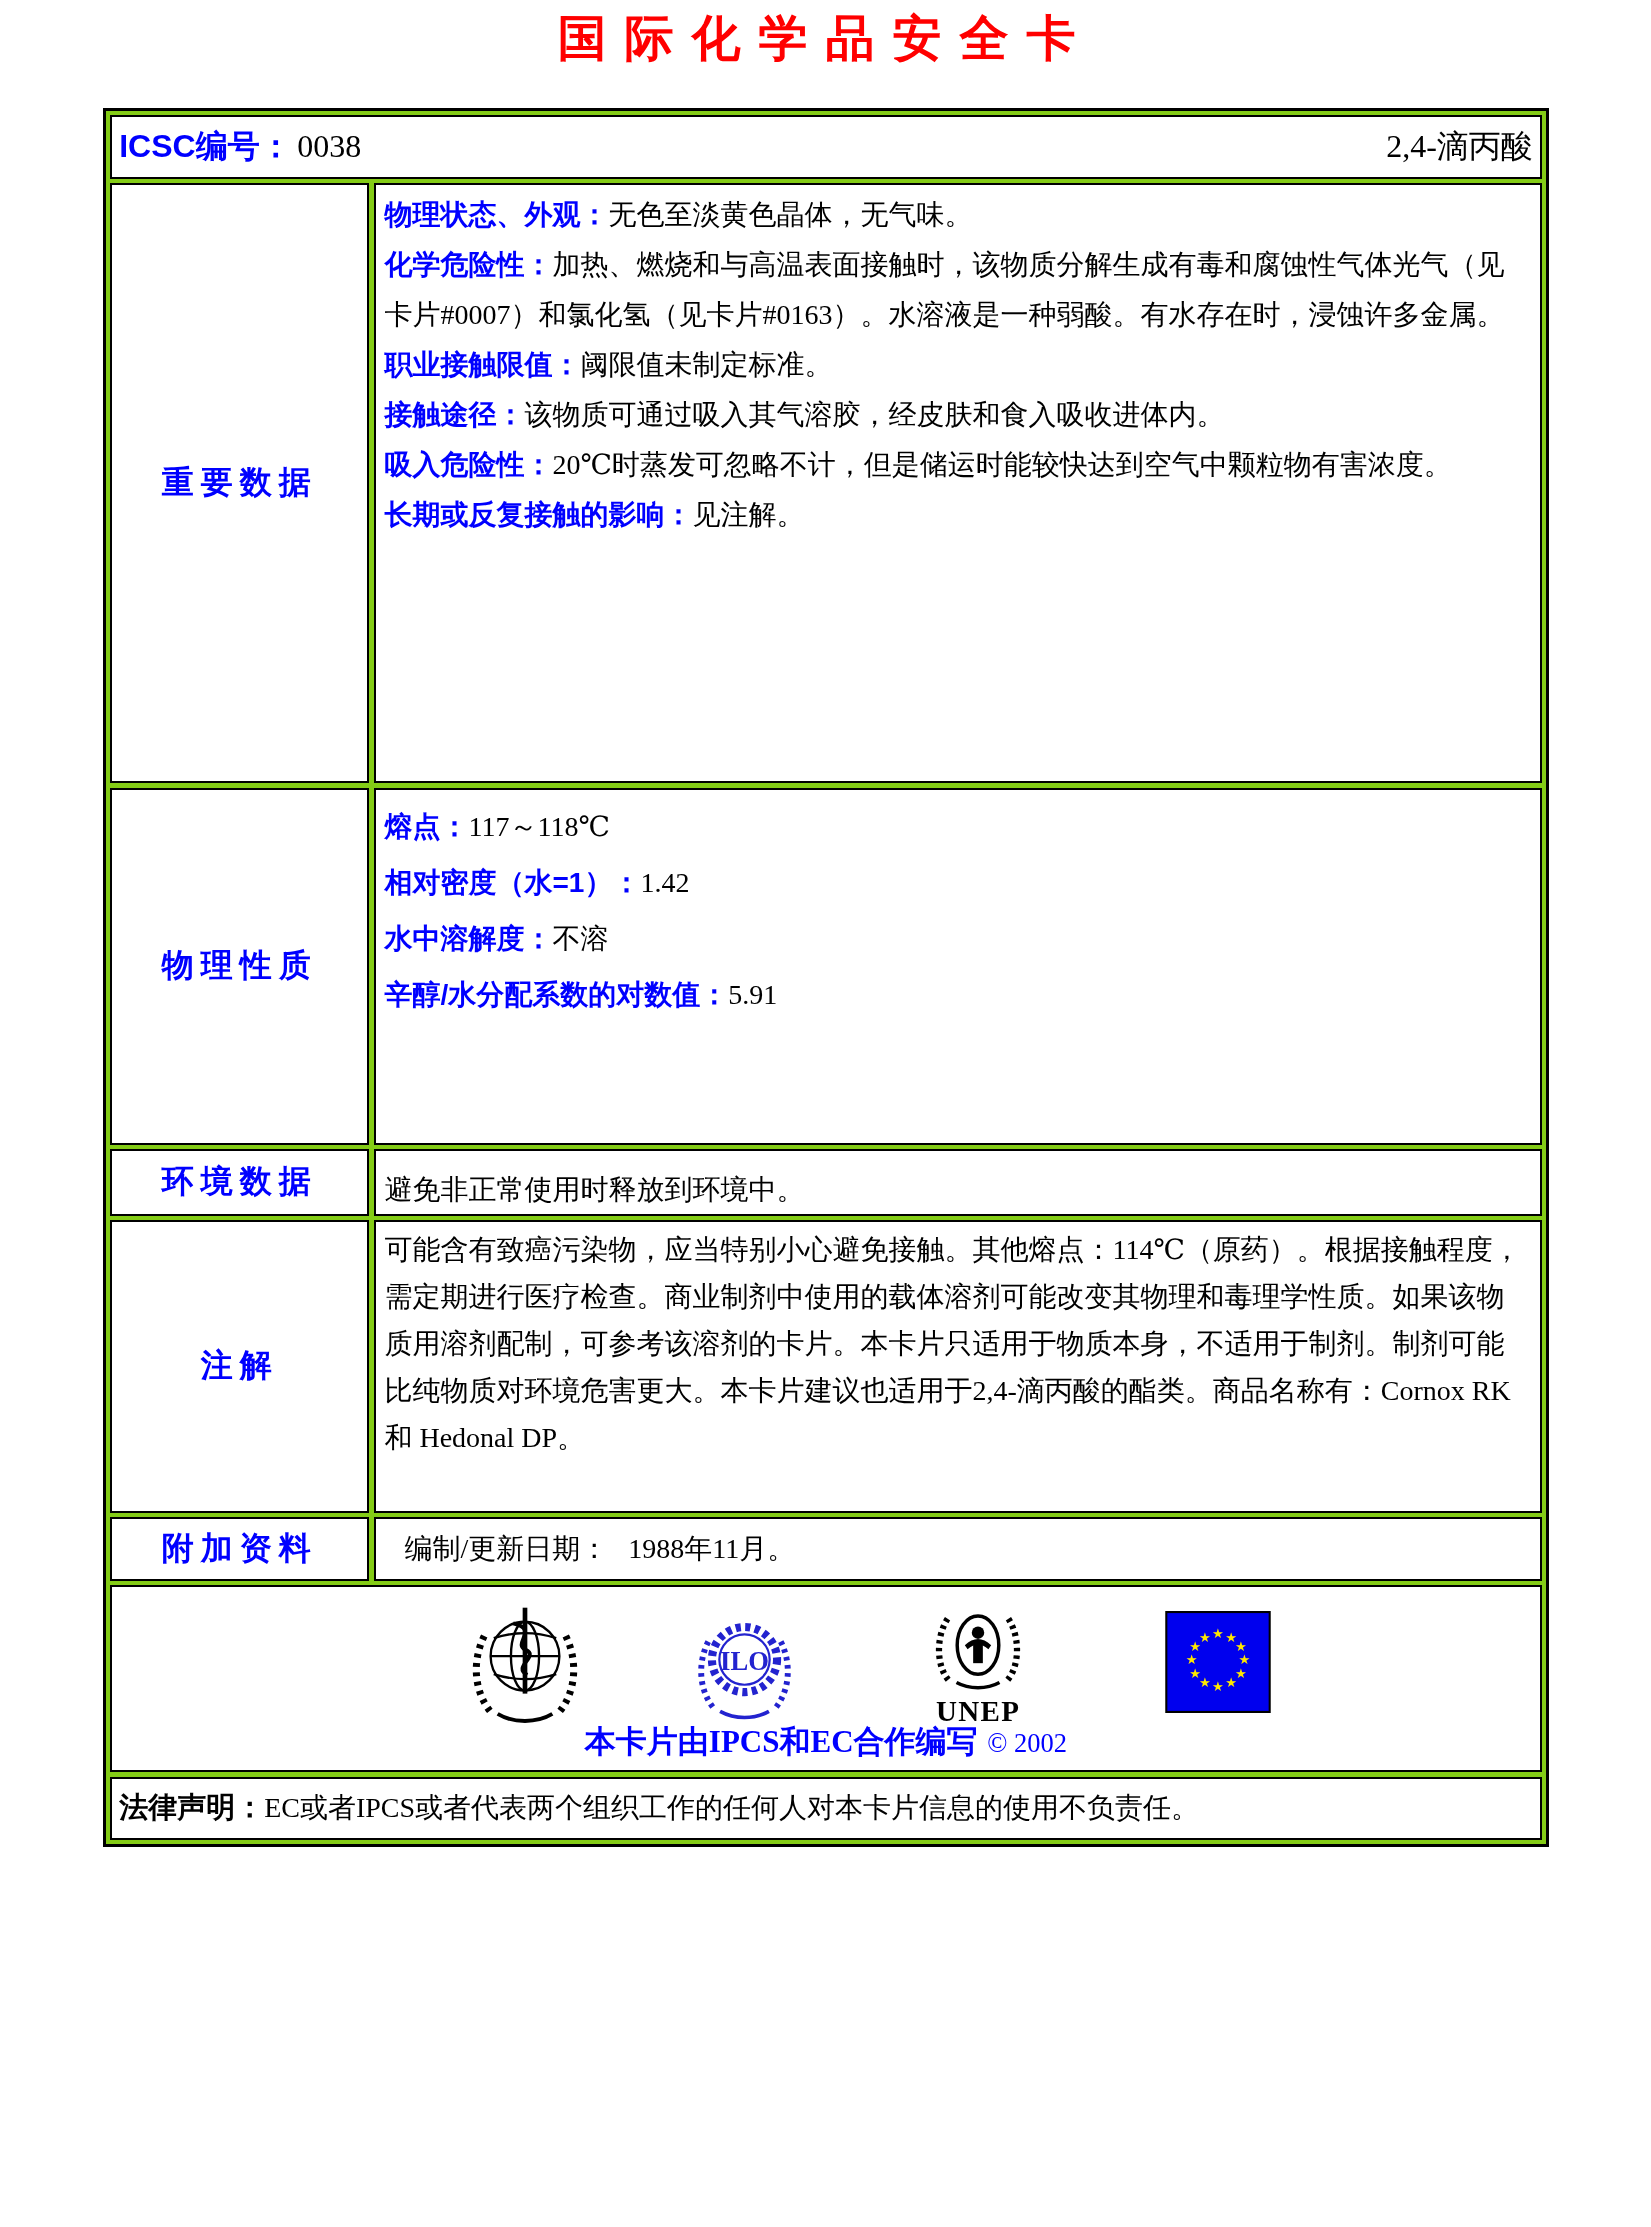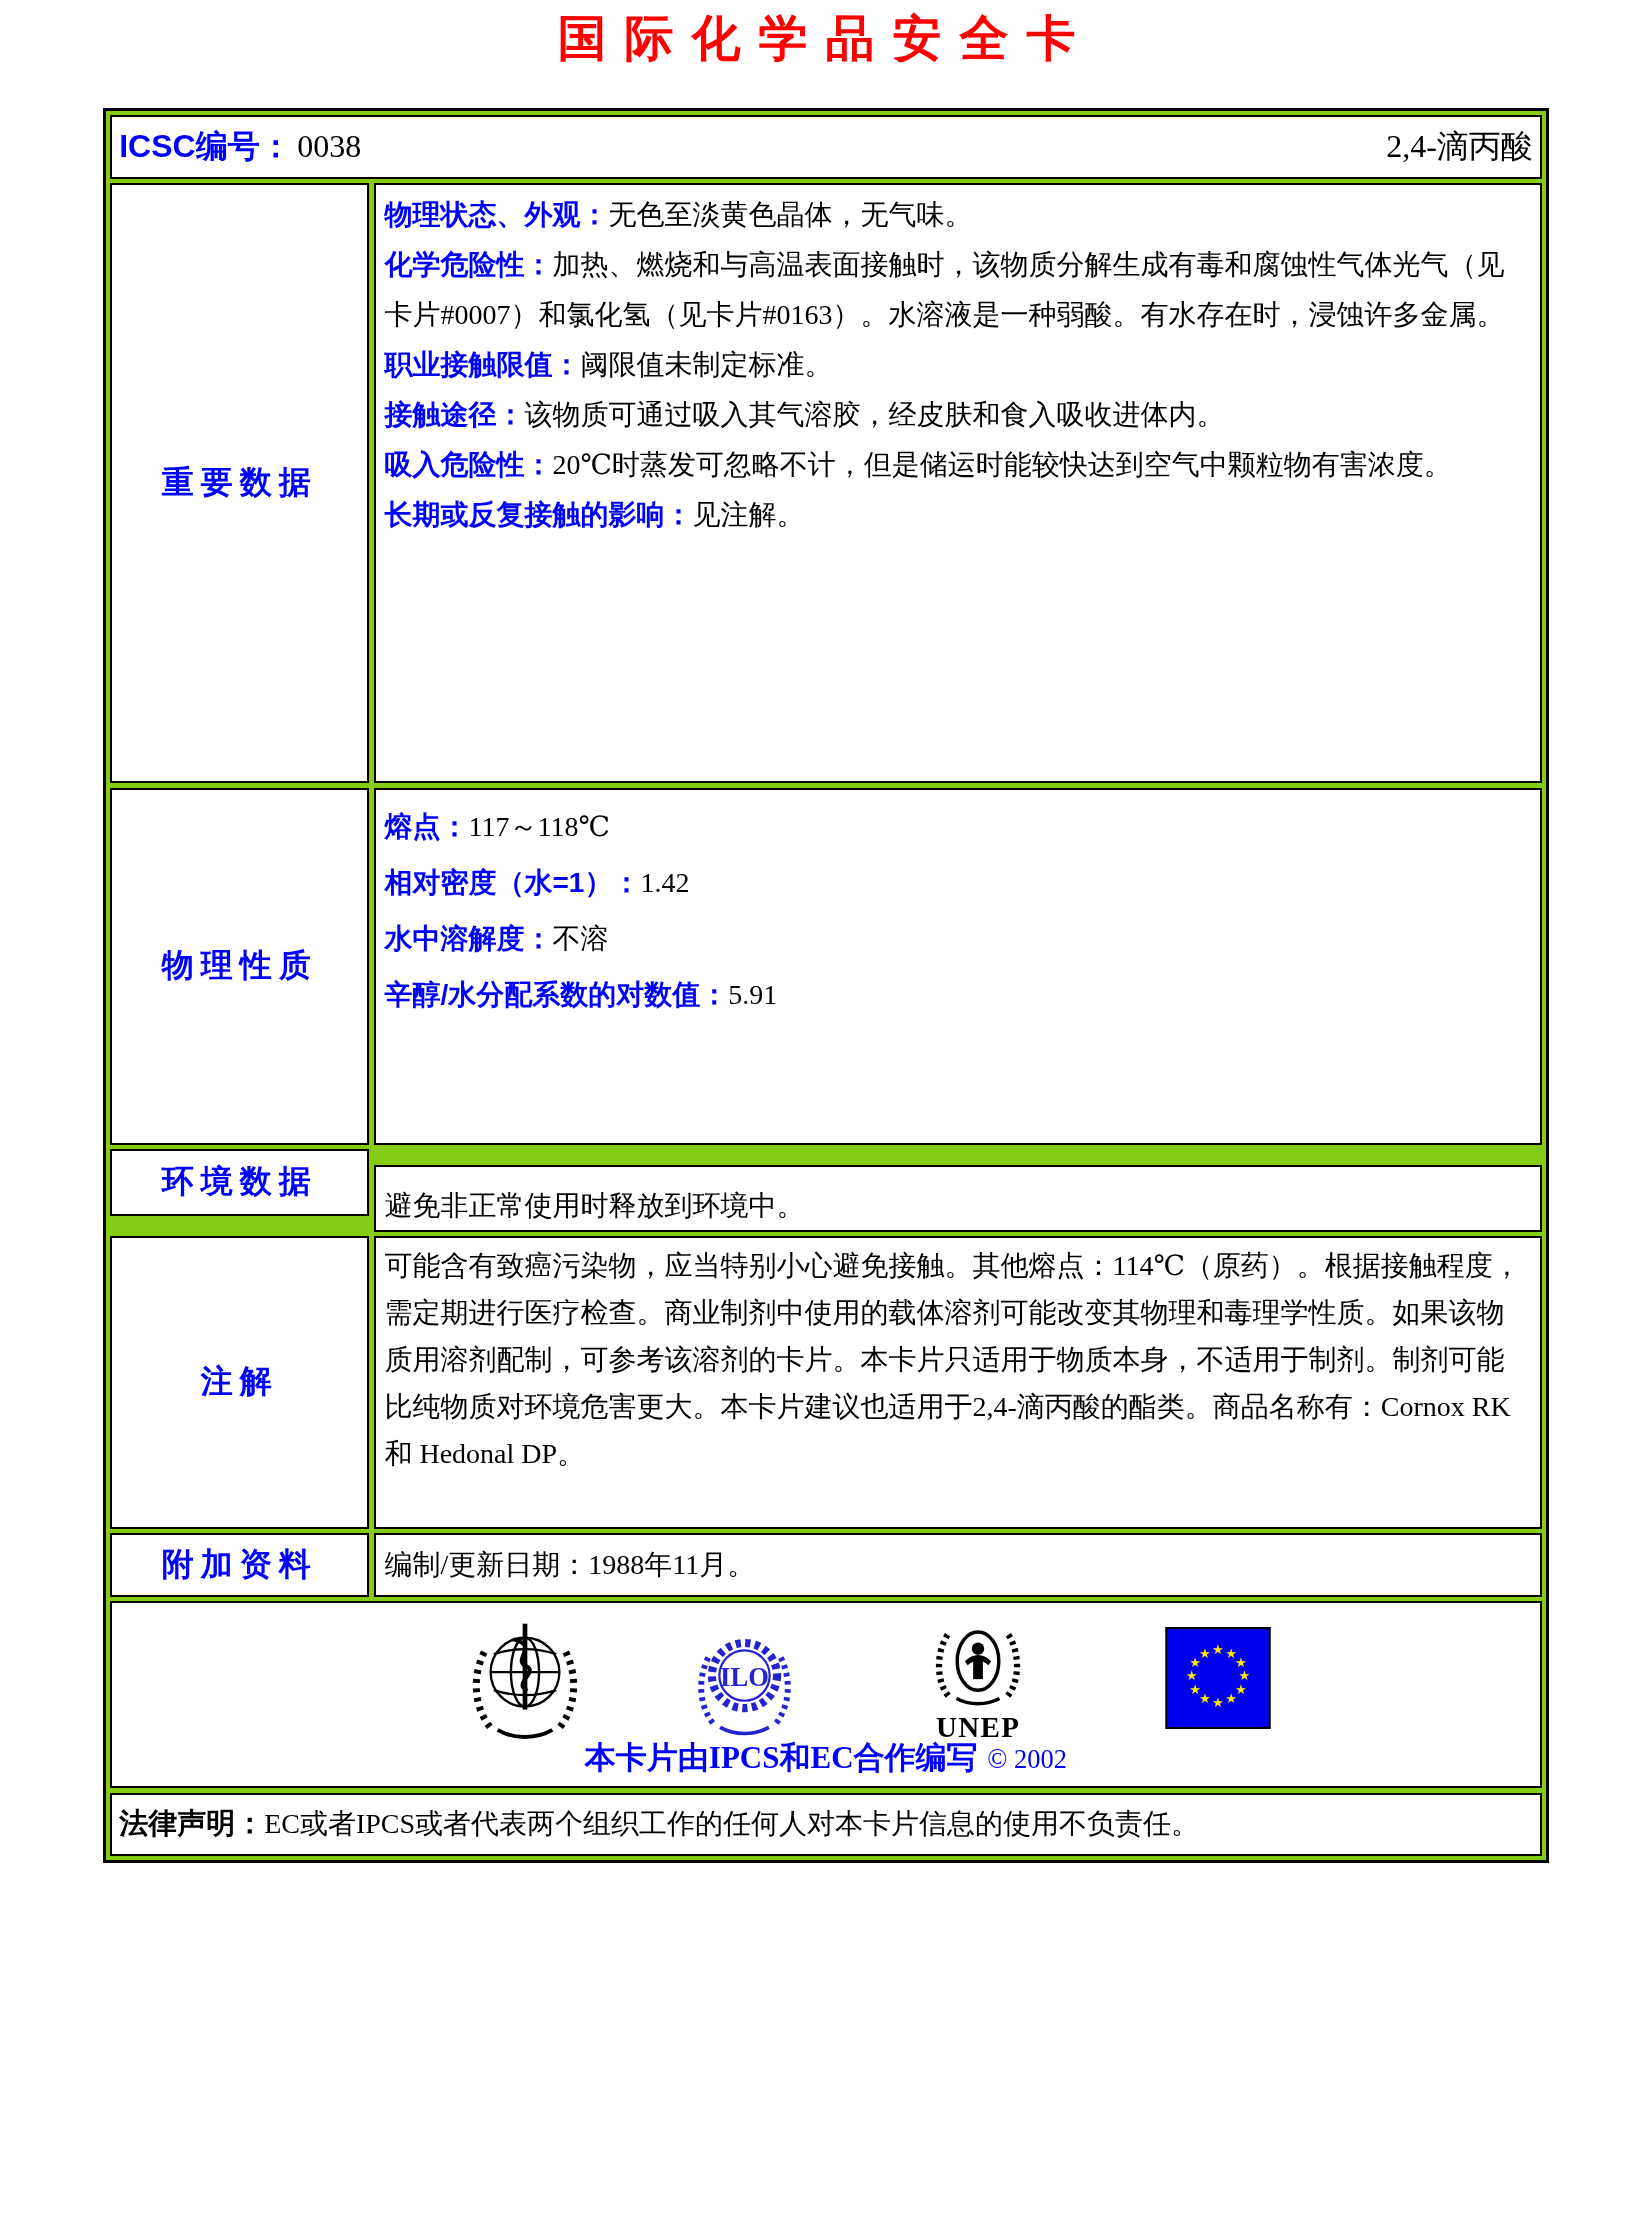--- a/index.html
+++ b/index.html
@@ -46,26 +46,26 @@
     padding:0 7px; font-size:32px;
   }
   .header-left { white-space:nowrap; }
   .header-left .kv-val { margin-left:5.6px; }
   .chem-name { white-space:nowrap; }
 
   .row-important .cell { height:600px; }
   .row-physical .cell { height:357px; }
   .row-physical .content-cell { line-height:56px; padding-top:9.8px; }
   .row-environment .cell { height:67px; }
-  .row-environment .content-cell { display:flex; align-items:center; padding-top:16px; padding-bottom:0;margin-top:16px; }
+  .row-environment .content-cell { display:flex; align-items:center; padding-top:16px; padding-bottom:0; }
   .row-notes .cell { height:293px; }
   .row-notes .content-cell { line-height:47px; padding-top:4.2px; }
   .row-additional .cell { height:64px; }
   .row-additional .content-cell { display:flex; align-items:center; padding-top:0; padding-bottom:0; }
-  .row-additional .kv-val { font-weight:normal; color:#000; font-family:"Liberation Serif","DejaVu Serif",serif; }
+  .row-additional .kv-val { font-weight:normal; color:#000; font-family:"Liberation Serif","DejaVu Serif",serif;margin-left:20px; }
 
   
   .logos-row { height:187px; }
   .logos-cell { flex:1; position:relative; }
   .ipcs-block {
     position:absolute; left:16.7px; top:40px;
     font-family:"Liberation Sans","DejaVu Sans",sans-serif;
   }
   .ipcs-acronym { font-size:25px; font-weight:bold; line-height:31px; }
   .ipcs-line { font-size:21px; line-height:26.5px; }

